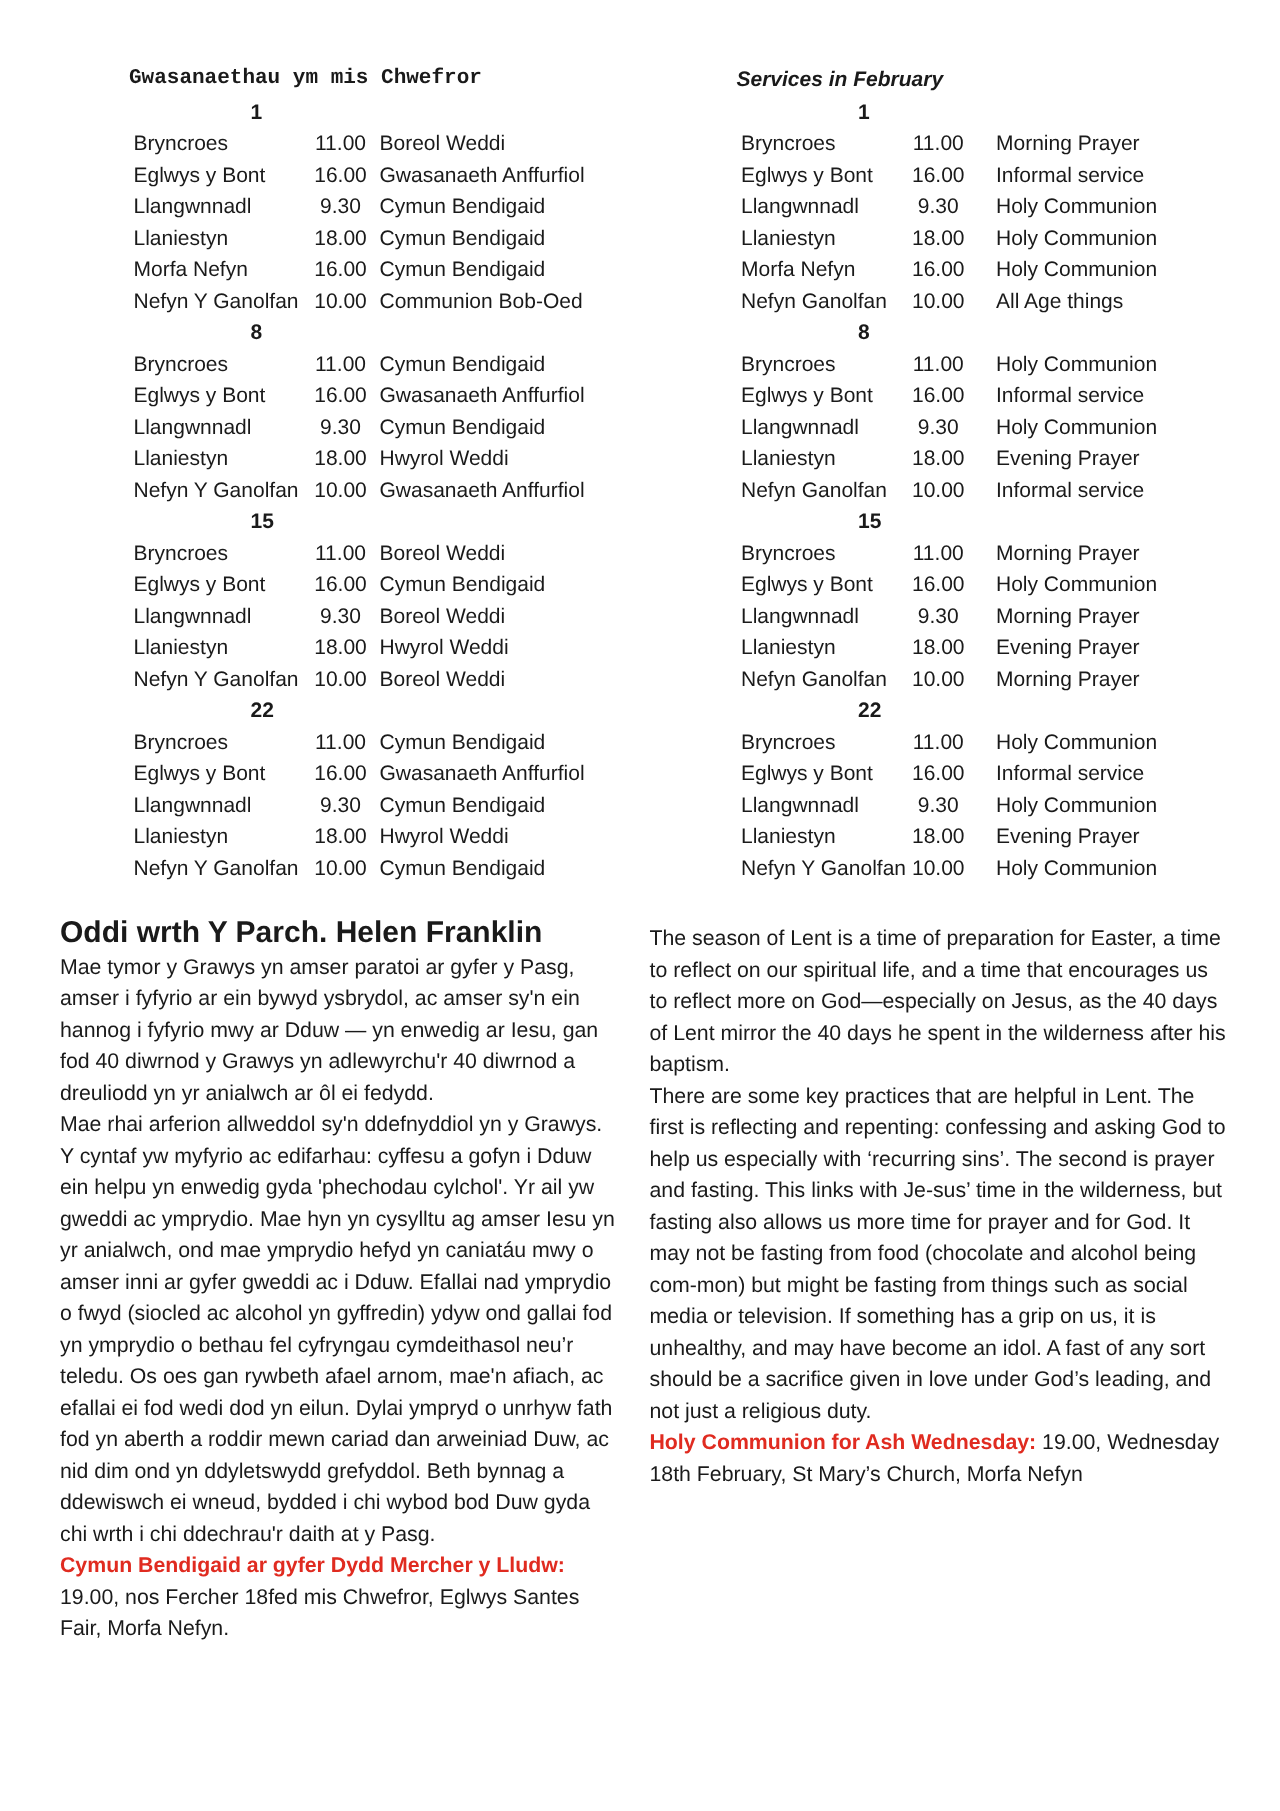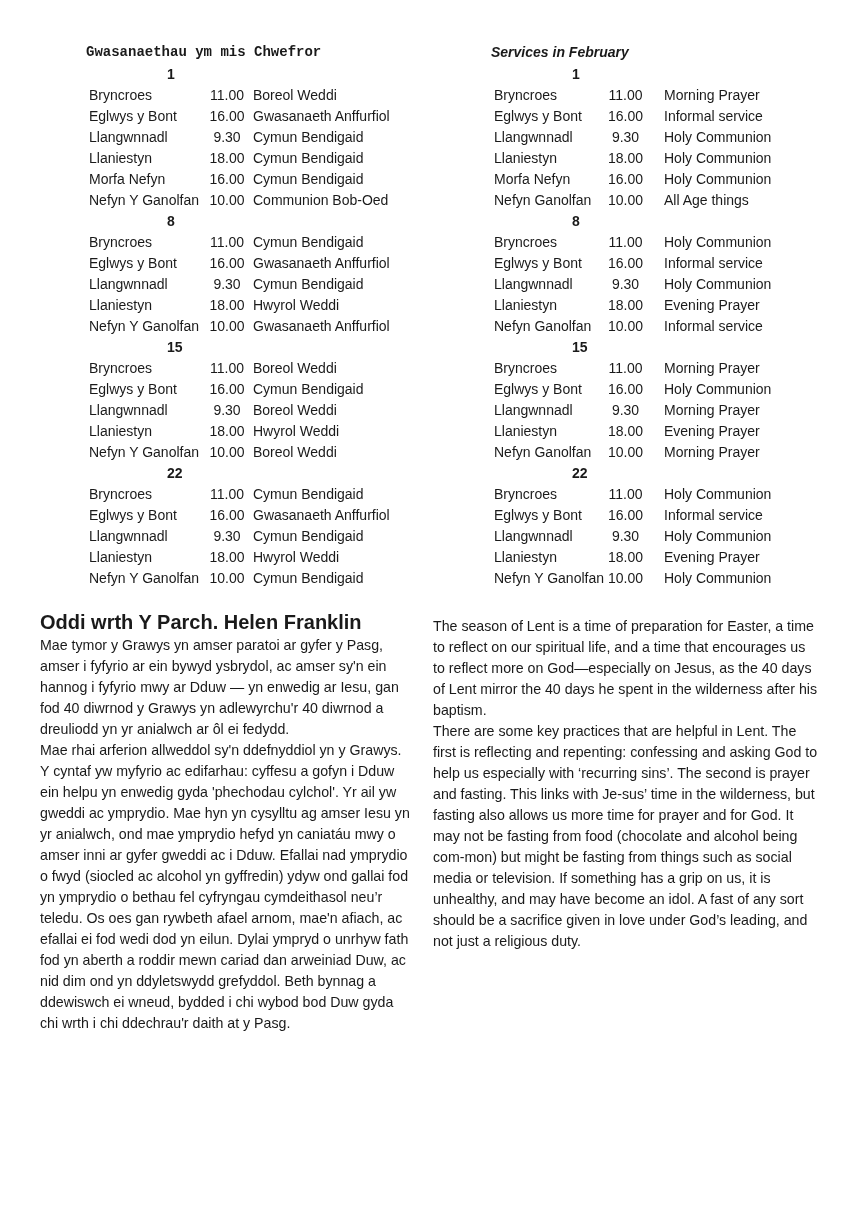--- a/index.html
+++ b/index.html
@@ -154,20 +154,21 @@
       <div class="srow">
         <span class="place">Nefyn Y Ganolfan</span>
         <span class="time">10.00</span>
         <span class="svc">Cymun Bendigaid</span>
       </div>
     </div>
   <div class="letter">
     <h2>Oddi wrth Y Parch. Helen Franklin</h2>
     <p>Mae tymor y Grawys yn amser paratoi ar gyfer y Pasg, amser i fyfyrio ar ein bywyd ysbrydol, ac amser sy'n ein hannog i fyfyrio mwy ar Dduw — yn enwedig ar Iesu, gan fod 40 diwrnod y Grawys yn adlewyrchu'r 40 diwrnod a dreuliodd yn yr anialwch ar ôl ei fedydd.</p>
     <p>Mae rhai arferion allweddol sy'n ddefnyddiol yn y Grawys. Y cyntaf yw myfyrio ac edifarhau: cyffesu a gofyn i Dduw ein helpu yn enwedig gyda 'phechodau cylchol'. Yr ail yw gweddi ac ymprydio. Mae hyn yn cysylltu ag amser Iesu yn yr anialwch, ond mae ymprydio hefyd yn caniatáu mwy o amser inni ar gyfer gweddi ac i Dduw. Efallai nad ymprydio o fwyd (siocled ac alcohol yn gyffredin) ydyw ond gallai fod yn ymprydio o bethau fel cyfryngau cymdeithasol neu’r teledu.  Os oes gan rywbeth afael arnom, mae'n afiach, ac efallai ei fod wedi dod yn eilun. Dylai ympryd o unrhyw fath fod yn aberth a roddir mewn cariad dan arweiniad Duw, ac nid dim ond yn ddyletswydd grefyddol. Beth bynnag a ddewiswch ei wneud, bydded i chi wybod bod Duw gyda chi wrth i chi ddechrau'r daith at y Pasg.</p>
+    <p><span class="red">Cymun Bendigaid ar gyfer Dydd Mercher y Lludw:</span><span> 19.00, nos Fercher 18fed mis Chwefror, Eglwys Santes Fair, Morfa Nefyn.</span></p>
   </div>
 </div>
 
 <div class="col col-en">
   <div class="sched-title">Services in February</div>
   <div class="sched">
       <div class="week-num">1</div>
       <div class="srow">
         <span class="place">Bryncroes</span>
         <span class="time">11.00</span>
@@ -273,14 +274,15 @@
       </div>
       <div class="srow">
         <span class="place">Nefyn Y Ganolfan</span>
         <span class="time">10.00</span>
         <span class="svc">Holy Communion</span>
       </div>
     </div>
   <div class="letter">
     <p>The season of Lent is a time of preparation for Easter, a time to reflect on our spiritual life, and a time that encourages us to reflect more on God—especially on Jesus, as the 40 days of Lent mirror the 40 days he spent in the wilderness after his baptism.</p>
     <p>There are some key practices that are helpful in Lent. The first is reflecting and repenting: confessing and asking God to help us especially with ‘recurring sins’. The second is prayer and fasting. This links with Je-sus’ time in the wilderness, but fasting also allows us more time for prayer and for God. It may not be fasting from food (chocolate and alcohol being com-mon) but might be fasting from things such as social media or television. If something has a grip on us, it is unhealthy, and may have become an idol. A fast of any sort should be a sacrifice given in love under God’s leading, and not just a religious duty.</p>
+    <p><span class="red">Holy Communion for Ash Wednesday:</span><span> 19.00, Wednesday 18th February, St Mary’s Church, Morfa Nefyn</span></p>
   </div>
 </div>
 
 </body></html>

